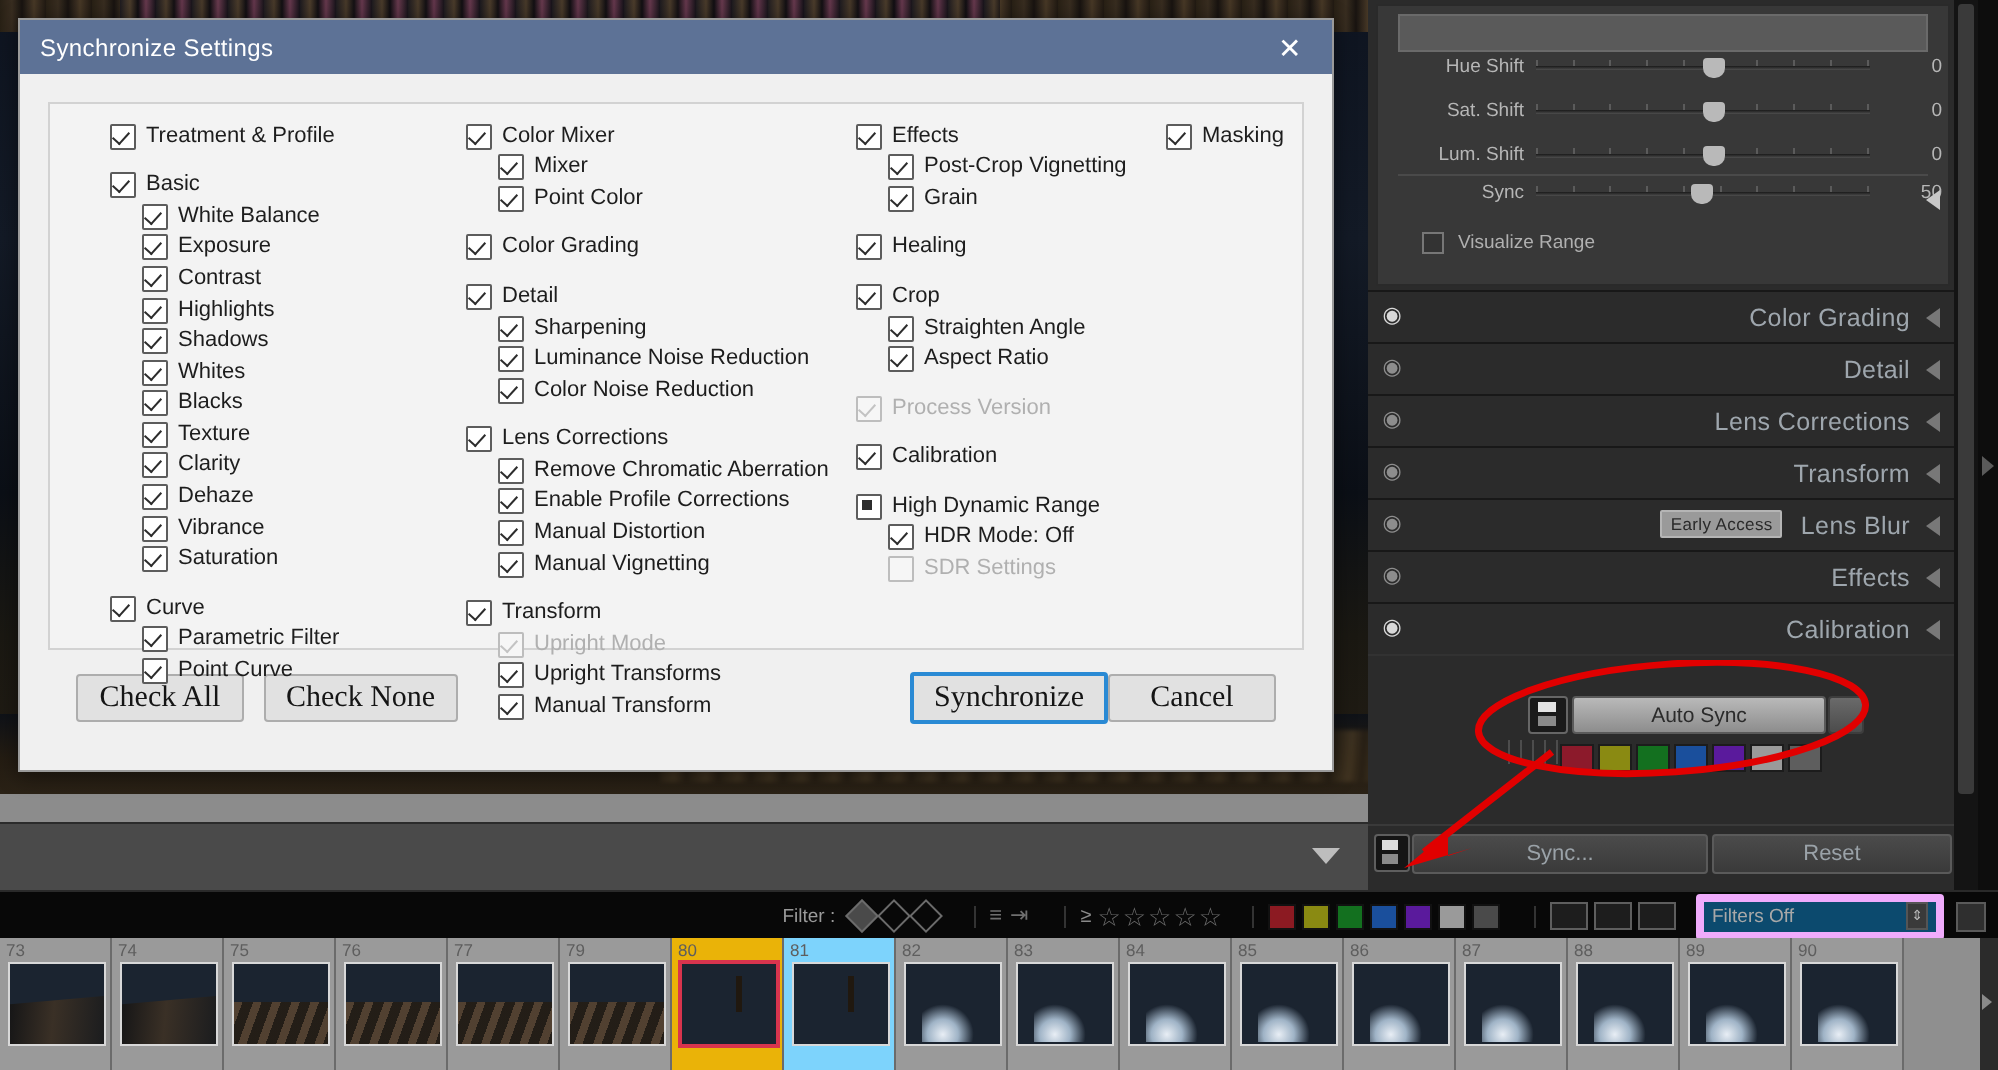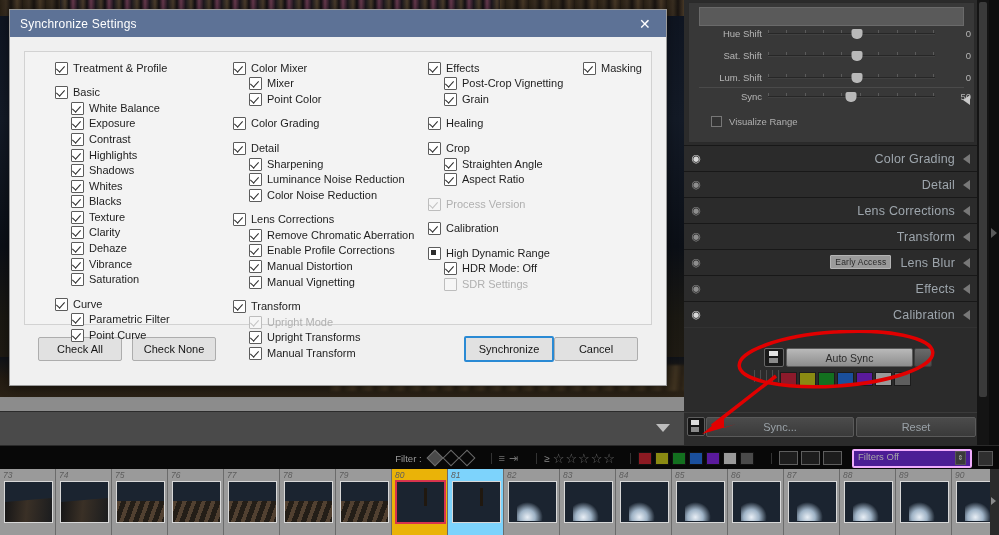--- a/index.html
+++ b/index.html
@@ -90,22 +90,22 @@
   }
   .cb.disabled{border-color:#bdbdbd;background:#f6f6f6;}
   .cb.disabled.checked::after{border-color:#c3c3c3;}
   .lbl{font-size:11px;color:#1d1d1d;white-space:nowrap;line-height:1;}
   .lbl.dim{color:#b0b0b0;}
   #dlg-buttons{
     display:flex;align-items:center;padding:11px 14px 0 14px;
   }
   .btn{
     min-width:62px;height:22px;padding:0 10px;background:#e1e1e1;
-    border:1px solid #adadad;border-radius:2px;font-size:11px;color:#151515;
-    display:flex;align-items:center;justify-content:center;cursor:pointer;
+    border:1px solid #adadad;border-radius:2px;font-size:15px;color:#151515;
+    display:flex;align-items:center;justify-content:center;cursor:pointer;font-family:Liberation Serif, serif;
   }
   #btn-check-all{margin-right:10px;}
   .spacer{flex:1;}
   #btn-synchronize{
     min-width:66px;margin-right:0;border:2px solid #2a8ad4;background:#e1e1e1;
   }
   
   #right-panel{
     position:absolute;left:684px;top:0;width:315px;height:470px;background:#1b1b1b;
   }
@@ -216,36 +216,36 @@
   .flag{width:10px;height:10px;background:#4a4a4a;transform:rotate(45deg);margin-right:4px;
     border:1px solid #6b6b6b;}
   .flag.hollow{background:transparent;}
   .vdiv{width:1px;height:11px;background:#333;margin:0 7px;}
   .icn{font-size:11px;color:#6f6f6f;margin-right:4px;line-height:1;}
   .star{font-size:13px;color:#6a6a6a;margin-right:1px;line-height:1;}
   .ge{font-size:10px;color:#8a8a8a;margin-right:3px;}
   .sw{width:12px;height:11px;margin-right:3px;border:1px solid #111;}
   .boxicn{width:17px;height:12px;border:1px solid #5e5e5e;margin-right:3px;background:#1d1d1d;}
   #filters-off{
-    width:108px;height:15px;background:#4c1d95;border:2px solid #f0abfc;border-radius:2px;
-    display:flex;padding:0 4px;font-size:9.5px;color:#a8a8a8;margin-right:6px;
+    width:108px;height:15px;background:#0c4a6e;border:4px solid #f0abfc;border-radius:2px;
+    display:flex;align-items:center;padding:0 4px;font-size:9.5px;color:#a8a8a8;margin-right:6px;
   }
   #filters-off .sp{flex:1;}
   #filters-off .stepper{width:9px;height:12px;background:#3a3a3a;border:1px solid #555;
     font-size:7px;color:#bbb;display:flex;align-items:center;justify-content:center;}
   #fs-endbtn{width:13px;height:13px;background:#2f2f2f;border:1px solid #5a5a5a;margin-right:6px;}
   #filmstrip{
     position:absolute;left:0;top:469px;width:999px;height:66px;background:#8f8f8f;
     display:flex;overflow:hidden;
   }
   .cell{
     width:55px;height:66px;border-right:1px solid #6b6b6b;position:relative;flex:0 0 auto;
     background:#9a9a9a;
   }
-  .cell .num{position:absolute;left:3px;top:1px;font-size:8.5px;color:#5e5e5e;font-style:italic;}
+  .cell .num{position:absolute;left:3px;top:1px;font-size:8.5px;color:#5e5e5e;}
   .cell .thumb{
     position:absolute;left:4px;top:12px;width:47px;height:40px;
     border:1px solid #d8d8d8;overflow:hidden;background:#1b2430;
   }
   .cell.selected{background:#eab308;}
   .cell.selected .thumb{border:2px solid #d8344d;left:3px;top:11px;}
   .cell.current{background:#7dd3fc;}
   
   .t-rock{background:linear-gradient(180deg,#7d8fa6 0%,#56657a 22%,#2a2f36 45%,#151a20 100%);}
   .t-rock::after{content:"";position:absolute;left:-6px;top:45%;width:130%;height:60%;
@@ -695,24 +695,20 @@
     </div>
     <div class="cell">
       <span class="num">76</span>
       <span class="thumb t-pier"></span>
     </div>
     <div class="cell">
       <span class="num">77</span>
       <span class="thumb t-pier"></span>
     </div>
     <div class="cell">
-      <span class="num">78</span>
-      <span class="thumb t-pier"></span>
-    </div>
-    <div class="cell">
       <span class="num">79</span>
       <span class="thumb t-pier"></span>
     </div>
     <div class="cell selected">
       <span class="num">80</span>
       <span class="thumb t-pole"></span>
     </div>
     <div class="cell current">
       <span class="num">81</span>
       <span class="thumb t-pole"></span>

